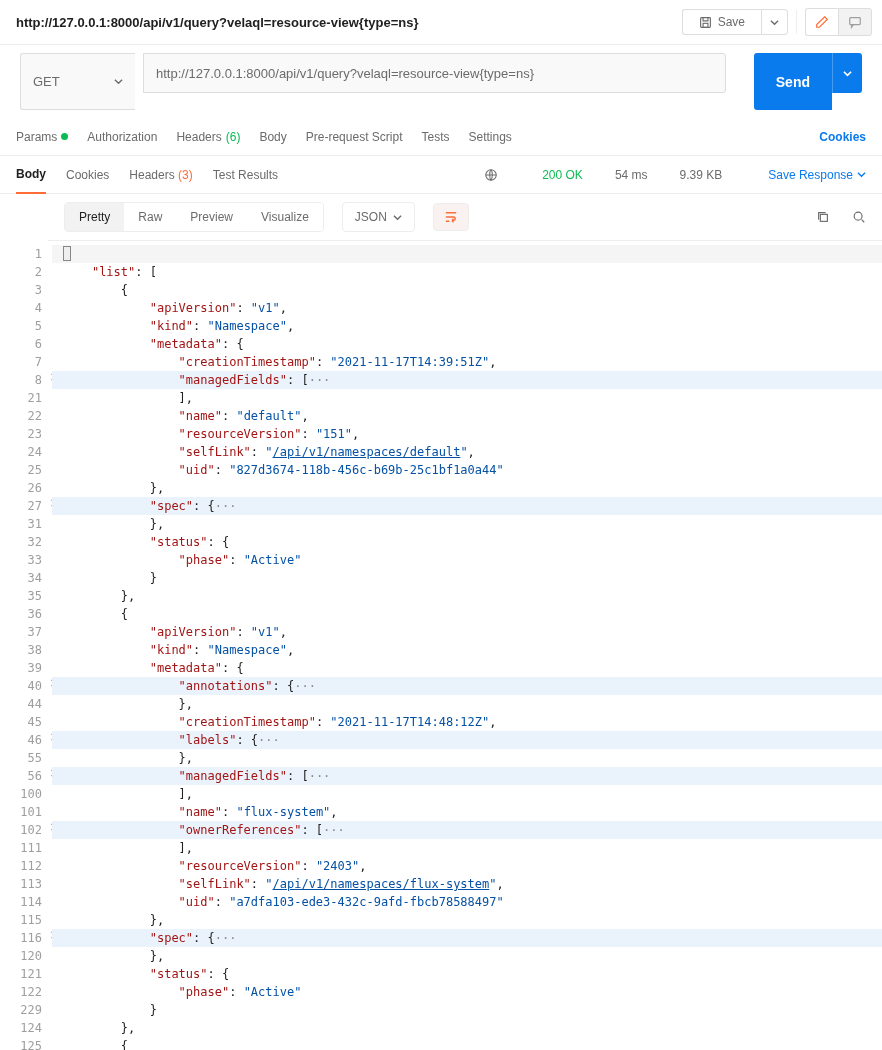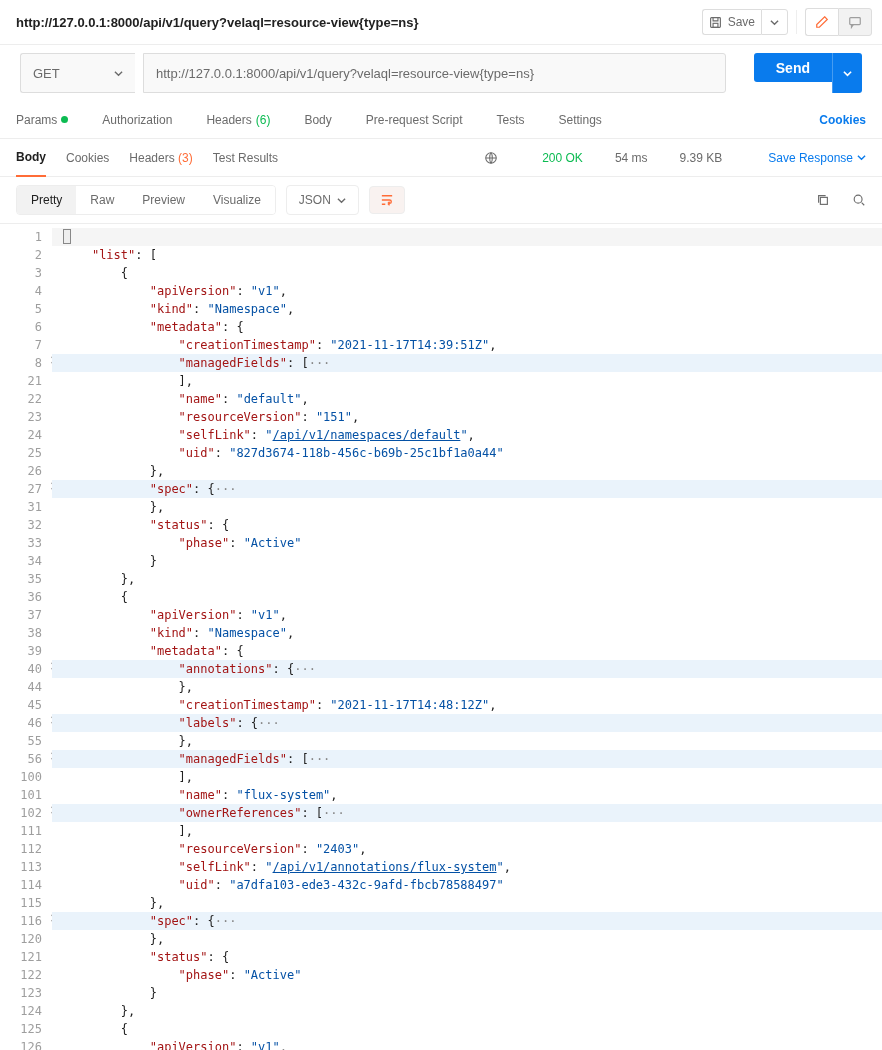--- a/index.html
+++ b/index.html
@@ -1,49 +1,49 @@
 <!DOCTYPE html>
 <html><head>
 <meta charset="utf-8">
 <style>
 * { box-sizing: border-box; margin: 0; padding: 0; }
 body { font-family: -apple-system, BlinkMacSystemFont, "Segoe UI", Arial, sans-serif; font-size: 13px; color: #212121; background: #fff; }
 .top-row { display: flex; align-items: center; padding: 8px 10px; border-bottom: 1px solid #ededed; gap: 8px; }
 .title { flex: 1; font-size: 13px; font-weight: 600; color: #212121; padding-left: 6px; overflow: hidden; text-overflow: ellipsis; white-space: nowrap; }
-.btn { display: inline-flex; align-items: center; gap: 6px; border: 1px solid #ddd; border-radius: 3px; background: #fff; padding: 5px 6px; font-size: 12px; color: #6b6b6b; cursor: pointer; }
+.btn { display: inline-flex; align-items: center; gap: 6px; border: 1px solid #ddd; border-radius: 3px; background: #fff; padding: 5px 16px; font-size: 12px; color: #6b6b6b; cursor: pointer; }
 .btn-group { display: flex; }
 .btn-group .btn:first-child { border-top-right-radius: 0; border-bottom-right-radius: 0; border-right: none; }
 .btn-group .btn:last-child { border-top-left-radius: 0; border-bottom-left-radius: 0; padding: 5px 8px; }
 .icon-btn { border: 1px solid #ddd; border-radius: 3px; background: #fff; padding: 6px 9px; cursor: pointer; display: inline-flex; align-items: center; }
 .icon-group { display: flex; gap: 0; }
 .icon-group .icon-btn:first-child { border-top-right-radius: 0; border-bottom-right-radius: 0; border-right: none; }
 .icon-group .icon-btn:last-child { border-top-left-radius: 0; border-bottom-left-radius: 0; }
 .divider-v { width: 1px; height: 24px; background: #eee; }
 
 .req-row { display: flex; align-items: stretch; padding: 8px 20px; gap: 8px; }
 .method-sel { width: 115px; display: flex; align-items: center; justify-content: space-between; padding: 0 12px; background: #f9f9f9; border: 1px solid #ddd; border-right: none; border-radius: 3px 0 0 3px; font-size: 13px; color: #6b6b6b; cursor: pointer; }
 .url-input { flex: 1; border: 1px solid #ddd; border-radius: 0 3px 3px 0; padding: 0 12px; font-size: 13px; color: #6b6b6b; background: #f9f9f9; height: 40px; }
-.send-btn { background: #097bed; color: #fff; border: none; border-radius: 3px 0 0 3px; padding: 0 22px; font-size: 14px; font-weight: 600; cursor: pointer; height: 29px; margin-left: 20px; }
+.send-btn { background: #097bed; color: #fff; border: none; border-radius: 3px 0 0 3px; padding: 0 22px; font-size: 14px; font-weight: 600; cursor: pointer; height: 57px; margin-left: 20px; }
 .send-drop { background: #097bed; color: #fff; border: none; border-left: 1px solid rgba(255,255,255,0.25); border-radius: 0 3px 3px 0; padding: 0 10px; cursor: pointer; height: 40px; }
 
-.tabs-row { display: flex; align-items: center; padding: 0 16px; border-bottom: 1px solid #ededed; gap: 34px; height: 38px; }
+.tabs-row { display: flex; align-items: center; padding: 0 16px; border-bottom: 1px solid #ededed; gap: 19px; height: 38px; }
 .tab { font-size: 12px; color: #6b6b6b; cursor: pointer; display: flex; align-items: center; gap: 4px; }
 .dot { width: 7px; height: 7px; border-radius: 50%; background: #0cbb52; }
 .count-green { color: #0cbb52; font-weight: 500; }
 .spacer { flex: 1; }
 .link-blue { color: #097bed; font-size: 12px; cursor: pointer; }
 
 .resp-tabs { display: flex; align-items: center; padding: 0 16px; border-bottom: 1px solid #ededed; height: 38px; gap: 20px; }
 .resp-tab { font-size: 12px; color: #6b6b6b; cursor: pointer; padding: 11px 0; }
 .resp-tab.active { color: #212121; font-weight: 600; border-bottom: 2px solid #ff6c37; margin-bottom: -1px; }
 .count-orange { color: #ff6c37; }
 .status-txt { font-size: 12px; color: #0cbb52; }
 .meta-txt { font-size: 12px; color: #6b6b6b; }
 
-.fmt-row { display: flex; align-items: center; padding: 8px 16px; gap: 0; border-bottom: 1px solid #ededed; }
+.fmt-row { display: flex; align-items: center; padding: 8px 16px; gap: 8px; border-bottom: 1px solid #ededed; margin-left: 48px; }
 .seg { display: flex; border: 1px solid #ededed; border-radius: 4px; overflow: hidden; }
 .seg-btn { padding: 7px 14px; font-size: 12px; color: #6b6b6b; background: #fff; border: none; cursor: pointer; }
 .seg-btn.active { background: #f2f2f2; color: #212121; font-weight: 500; }
 .json-sel { margin-left: 10px; display: flex; align-items: center; gap: 6px; padding: 7px 12px; border: 1px solid #ededed; border-radius: 4px; font-size: 12px; color: #6b6b6b; background: #fff; cursor: pointer; }
 .wrap-btn { margin-left: 10px; padding: 7px 10px; border: 1px solid #ededed; border-radius: 4px; background: #f9f2f0; cursor: pointer; }
 .tool-icons { margin-left: auto; display: flex; gap: 22px; color: #6b6b6b; }
 .tool-icons span { cursor: pointer; }
 
 .code-area { display: flex; font-family: ui-monospace, "SF Mono", Menlo, Consolas, monospace; font-size: 12px; line-height: 18px; }
 .gutter { width: 52px; text-align: right; color: #9e9e9e; padding: 4px 4px 4px 0; user-select: none; }
@@ -269,21 +269,21 @@
       <div class="gl">114</div>
       <div class="gl">115</div>
       <div class="gl">116<span class="chev">
           <svg width="8" height="8" viewBox="0 0 10 10">
             <path d="M3 1l4 4-4 4" fill="none" stroke="#9e9e9e" stroke-width="1.5"></path>
           </svg>
         </span></div>
       <div class="gl">120</div>
       <div class="gl">121</div>
       <div class="gl">122</div>
-      <div class="gl">123</div>
+      <div class="gl">229</div>
       <div class="gl">124</div>
       <div class="gl">125</div>
       <div class="gl">126</div>
     </div>
   <div class="code" id="code">
       <div class="ln cur"><span class="cursor-box"></span><span class="p">{</span></div>
       <div class="ln">    <span class="k">"list"</span><span class="p">: [</span></div>
       <div class="ln">        <span class="p">{</span></div>
       <div class="ln">            <span class="k">"apiVersion"</span><span class="p">: </span><span class="s">"v1"</span><span class="p">,</span></div>
       <div class="ln">            <span class="k">"kind"</span><span class="p">: </span><span class="s">"Namespace"</span><span class="p">,</span></div>
@@ -310,21 +310,21 @@
       <div class="ln">                <span class="p">},</span></div>
       <div class="ln">                <span class="k">"creationTimestamp"</span><span class="p">: </span><span class="s">"2021-11-17T14:48:12Z"</span><span class="p">,</span></div>
       <div class="ln hl">                <span class="k">"labels"</span><span class="p">: {</span><span class="ell">···</span></div>
       <div class="ln">                <span class="p">},</span></div>
       <div class="ln hl">                <span class="k">"managedFields"</span><span class="p">: [</span><span class="ell">···</span></div>
       <div class="ln">                <span class="p">],</span></div>
       <div class="ln">                <span class="k">"name"</span><span class="p">: </span><span class="s">"flux-system"</span><span class="p">,</span></div>
       <div class="ln hl">                <span class="k">"ownerReferences"</span><span class="p">: [</span><span class="ell">···</span></div>
       <div class="ln">                <span class="p">],</span></div>
       <div class="ln">                <span class="k">"resourceVersion"</span><span class="p">: </span><span class="s">"2403"</span><span class="p">,</span></div>
-      <div class="ln">                <span class="k">"selfLink"</span><span class="p">: </span><span class="s">"</span><span class="l">/api/v1/annotations/flux-system</span><span class="s">"</span><span class="p">,</span></div>
+      <div class="ln">                <span class="k">"selfLink"</span><span class="p">: </span><span class="s">"</span><span class="l">/api/v1/namespaces/flux-system</span><span class="s">"</span><span class="p">,</span></div>
       <div class="ln">                <span class="k">"uid"</span><span class="p">: </span><span class="s">"a7dfa103-ede3-432c-9afd-fbcb78588497"</span></div>
       <div class="ln">            <span class="p">},</span></div>
       <div class="ln hl">            <span class="k">"spec"</span><span class="p">: {</span><span class="ell">···</span></div>
       <div class="ln">            <span class="p">},</span></div>
       <div class="ln">            <span class="k">"status"</span><span class="p">: {</span></div>
       <div class="ln">                <span class="k">"phase"</span><span class="p">: </span><span class="s">"Active"</span></div>
       <div class="ln">            <span class="p">}</span></div>
       <div class="ln">        <span class="p">},</span></div>
       <div class="ln">        <span class="p">{</span></div>
       <div class="ln">            <span class="k">"apiVersion"</span><span class="p">: </span><span class="s">"v1"</span><span class="p">,</span></div>

